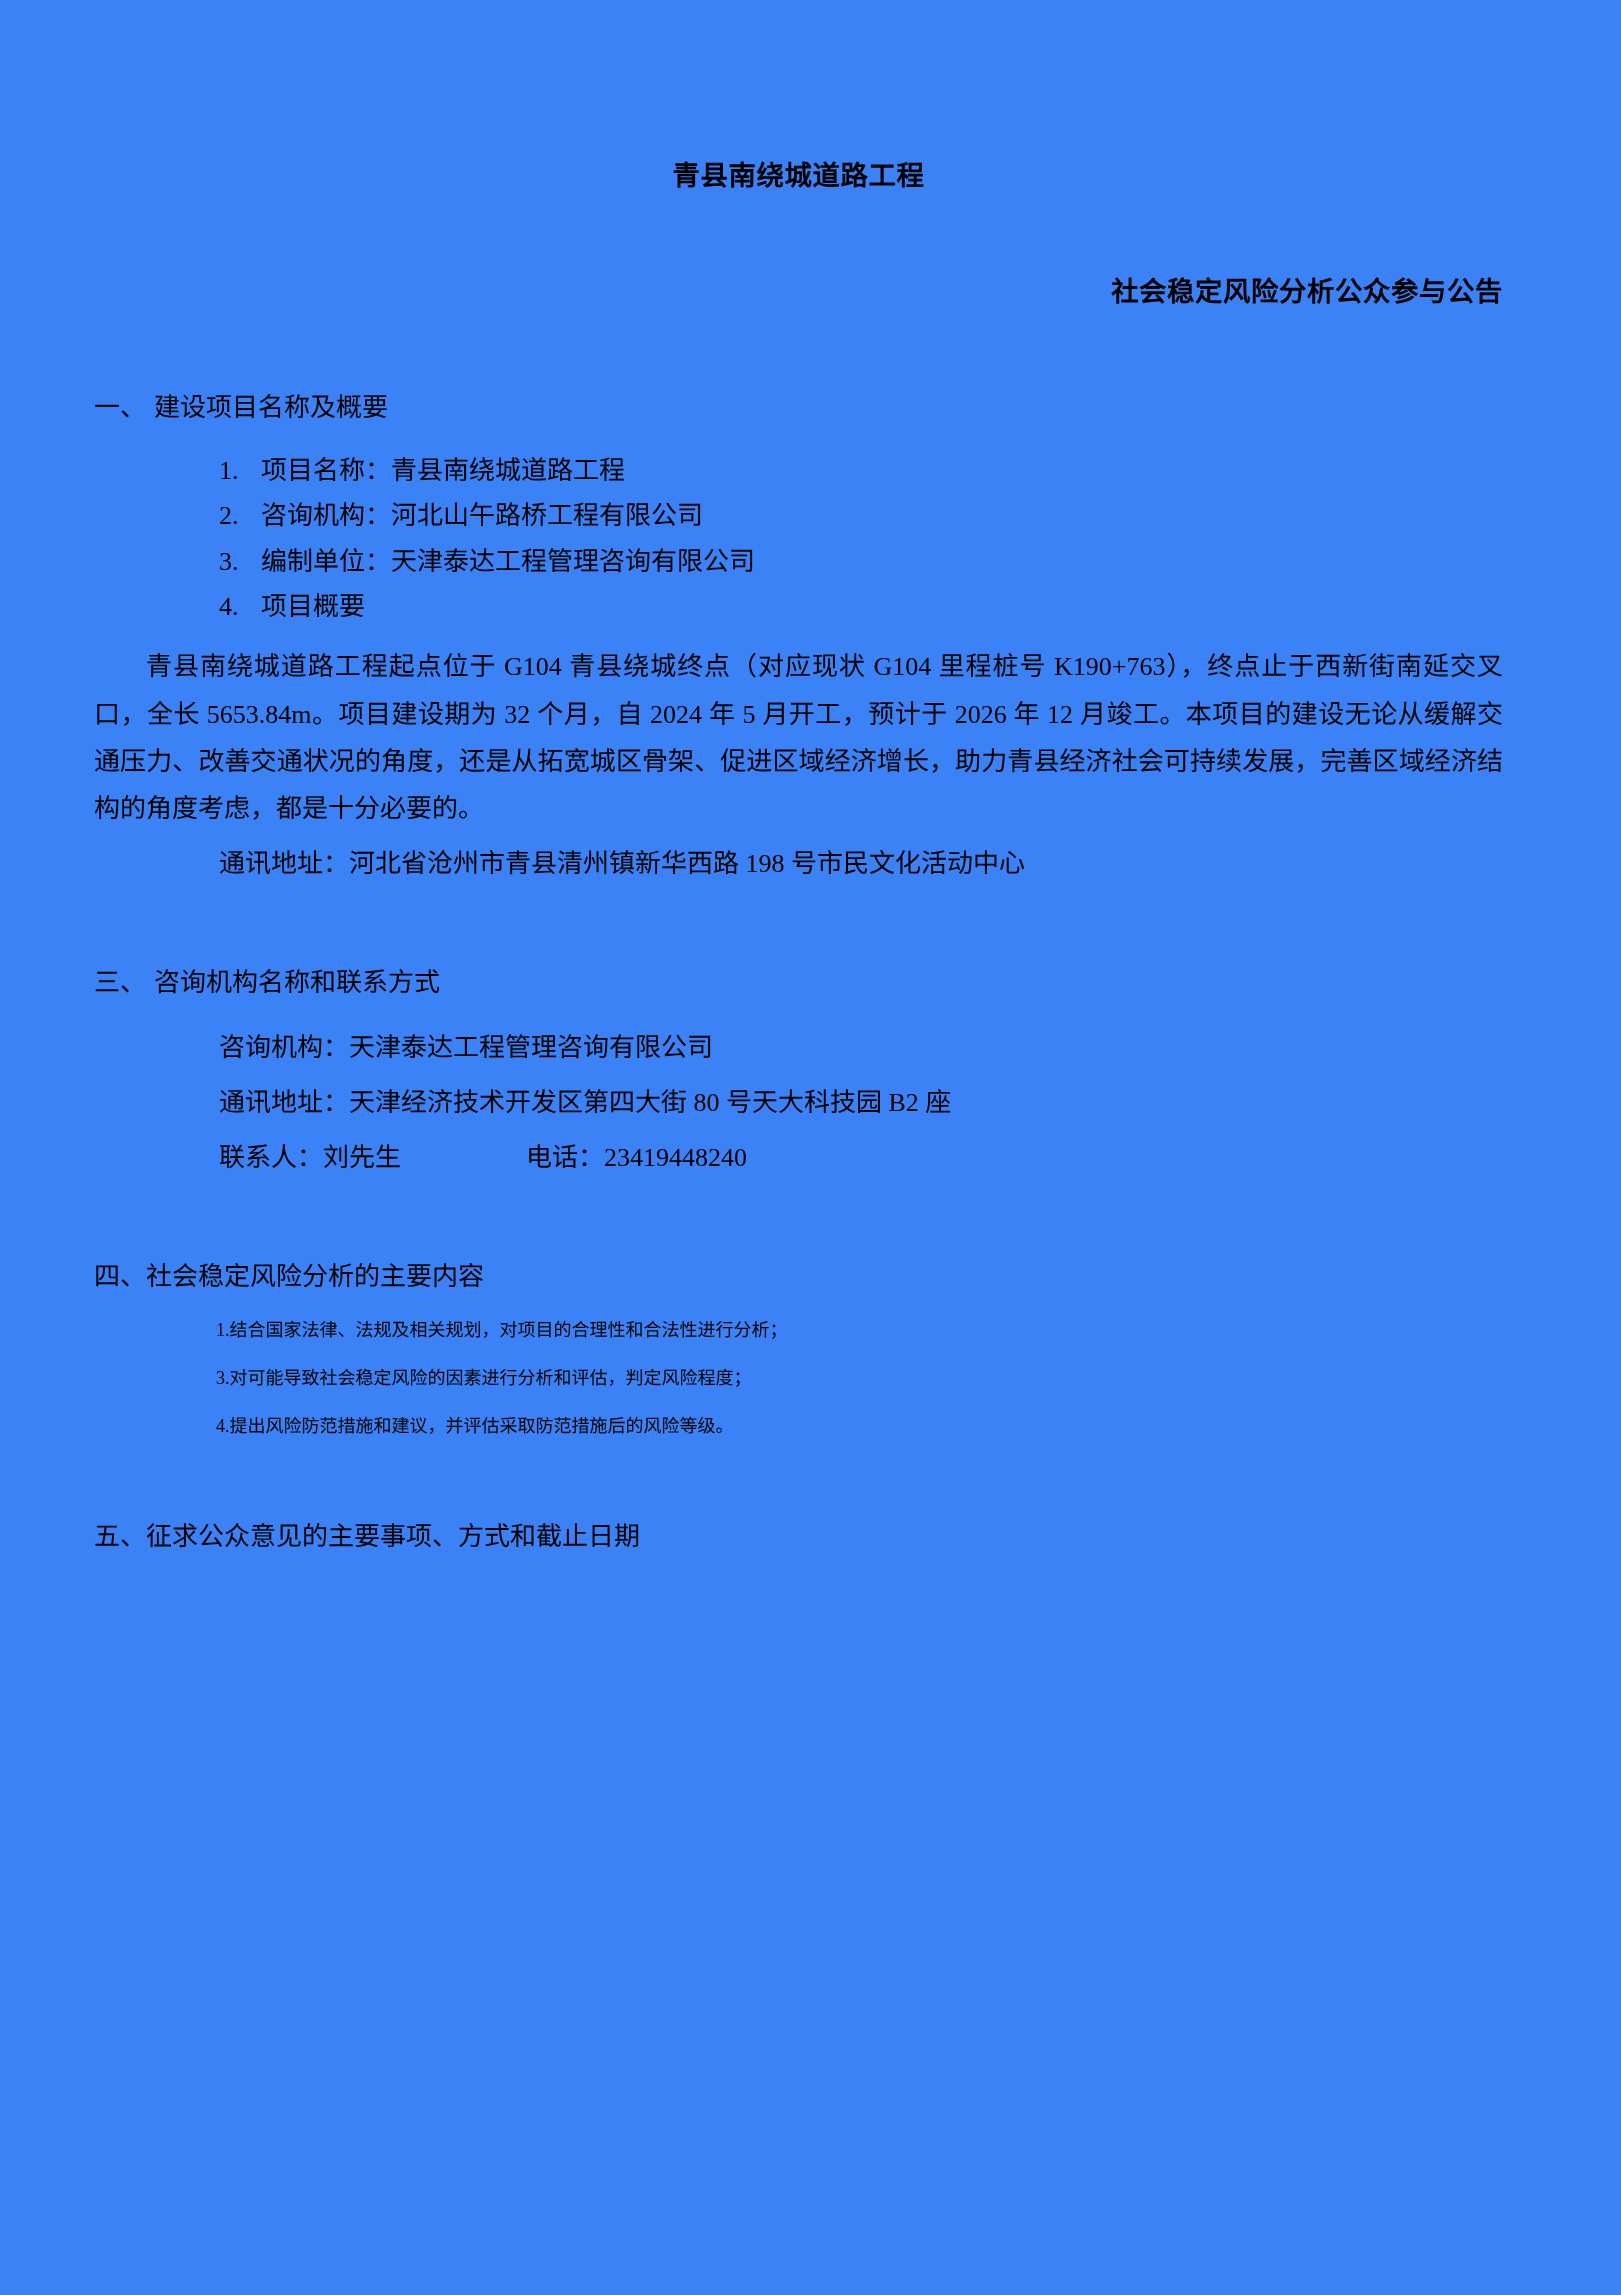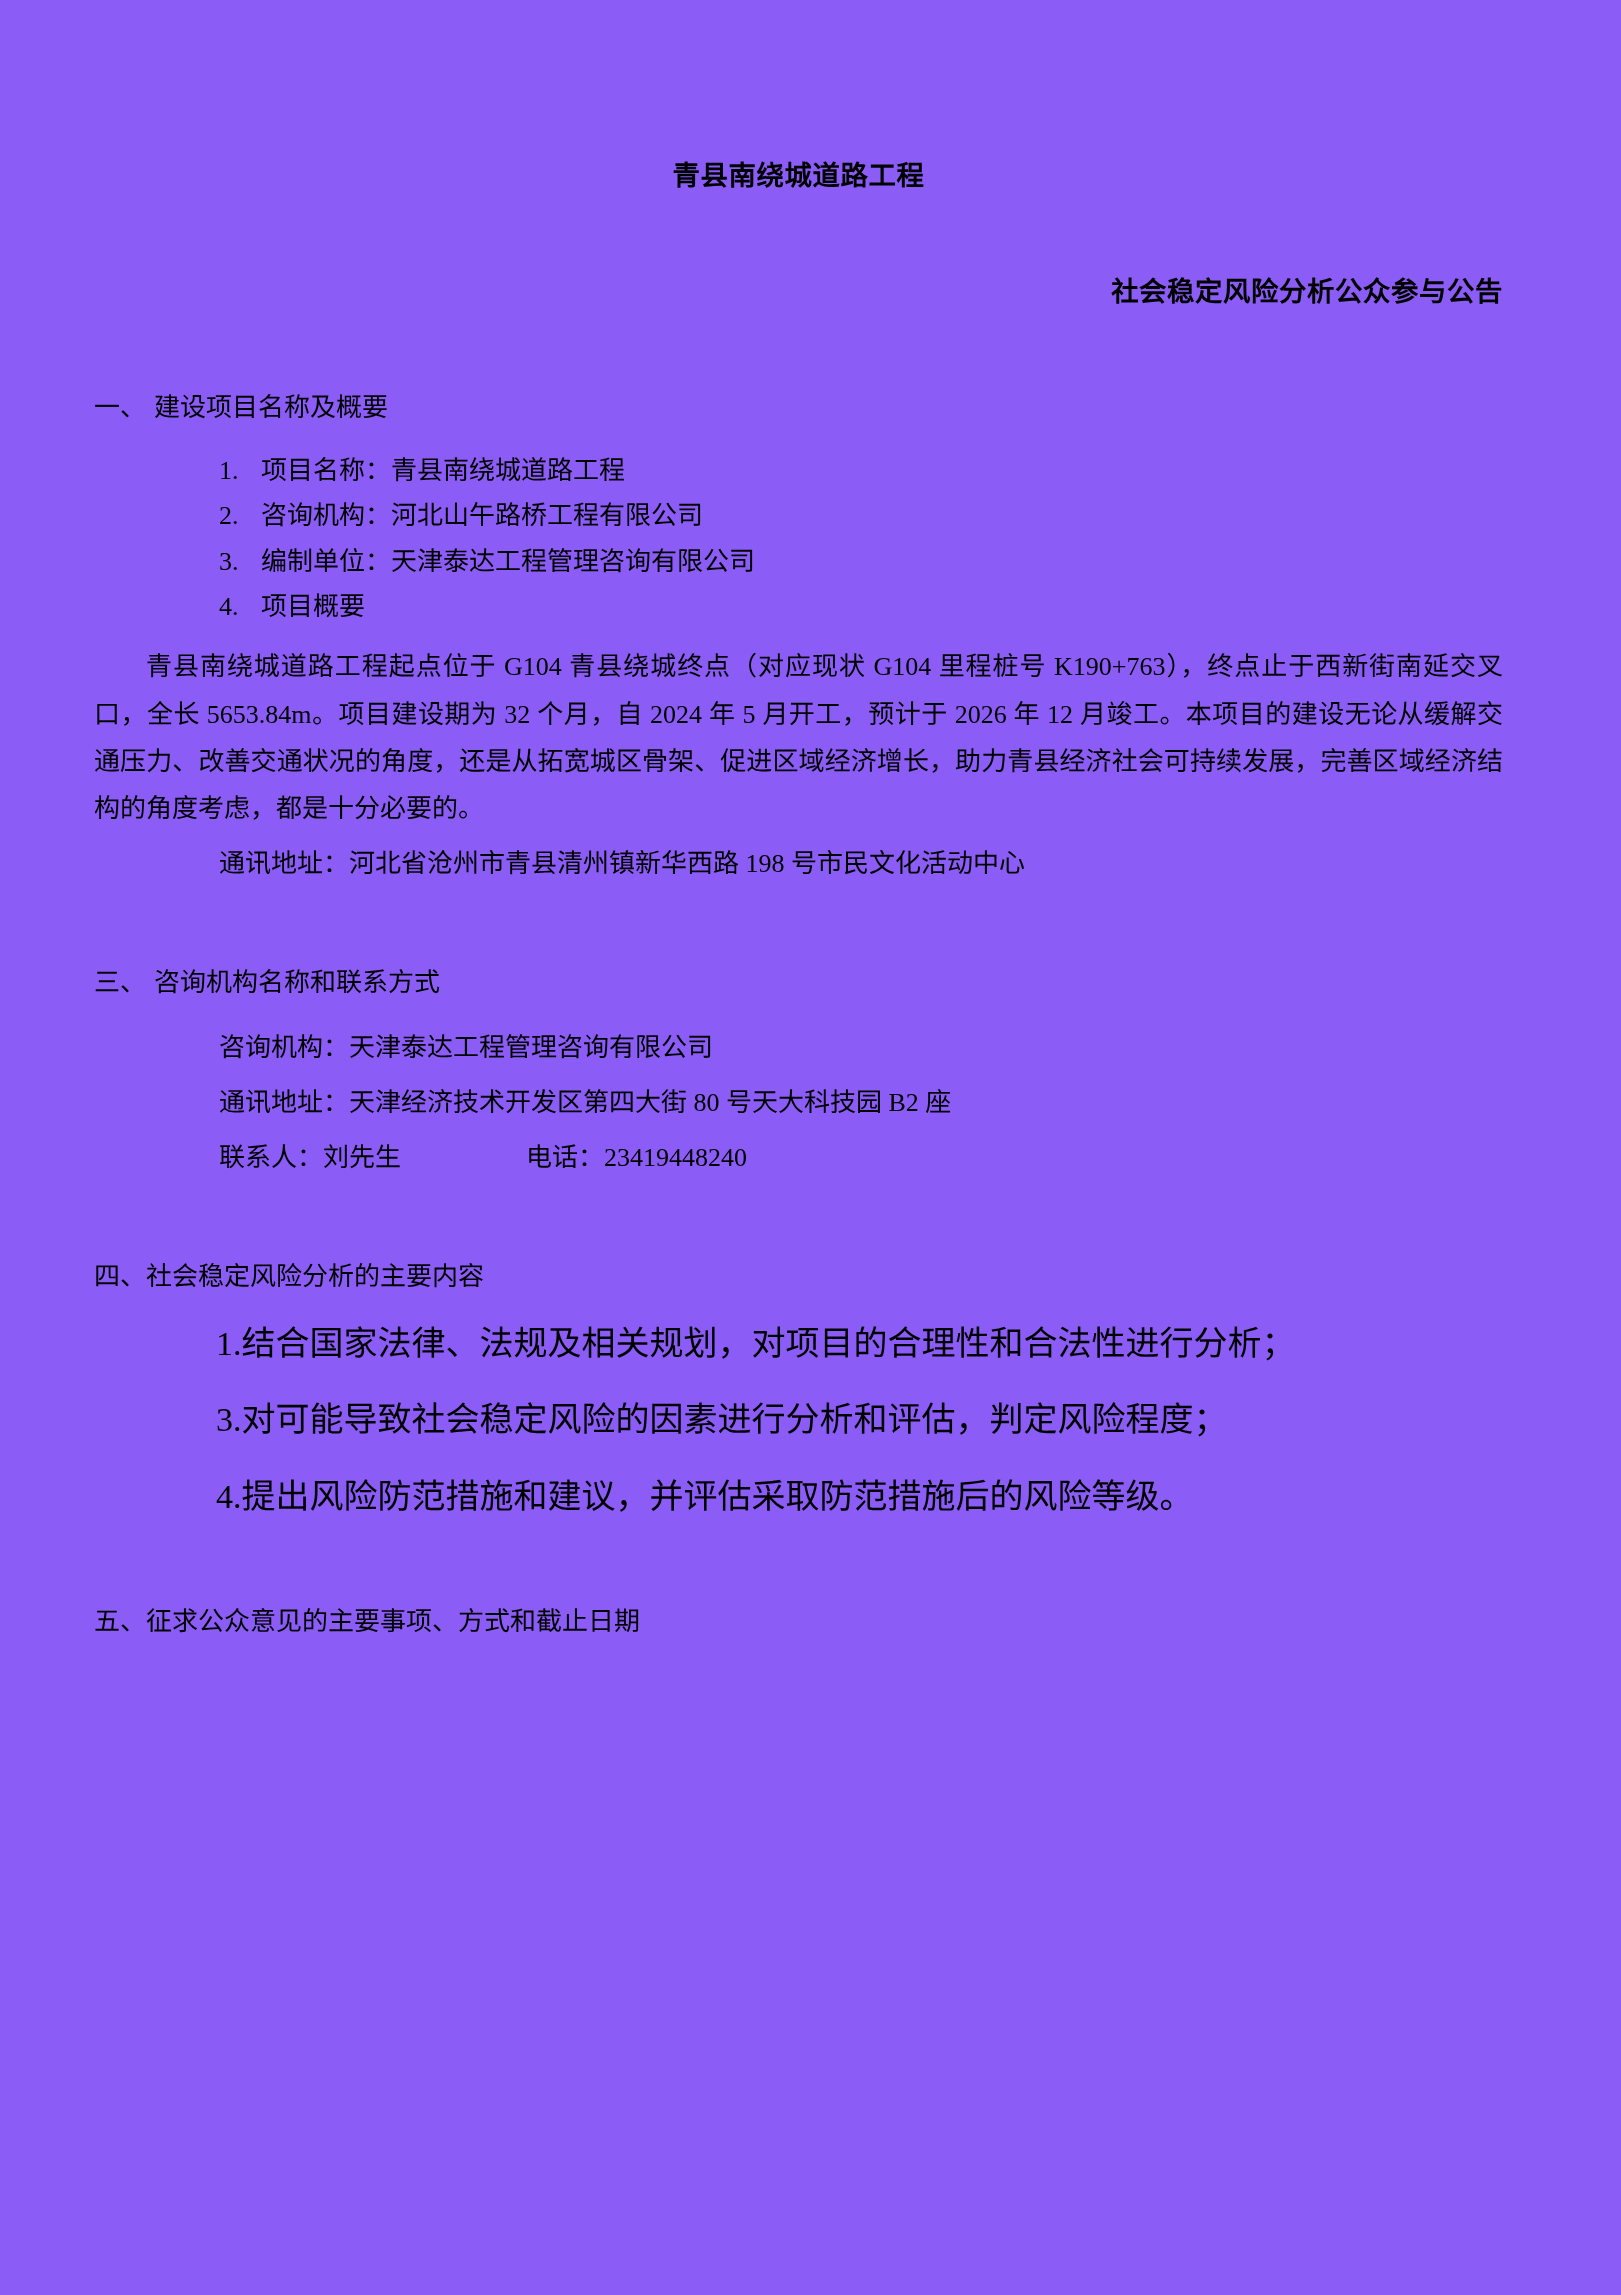--- a/index.html
+++ b/index.html
@@ -9,21 +9,21 @@
   }
   body {
     font-family: "Liberation Serif", "DejaVu Serif", serif;
     color: #000000;
   }
   .page {
     width: 1622px;
     height: 2295px;
     box-sizing: border-box;
     padding: 156px 119px 75px 94px;
-    background: #8b5cf6;
+    background: #3b82f6;
     position: relative;
   }
   .doc-title {
     text-align: center;
     font-size: 27.4px;
     font-weight: bold;
     letter-spacing: 0.6px;
     margin: 0 0 0 0;
     line-height: 1.5;
   }
@@ -79,21 +79,21 @@
   .indent-line .gap {
     display: inline-block;
     width: 125px;
   }
   .sub-list {
     margin: 16px 0 0 0;
     padding: 0;
     list-style: none;
   }
   .sub-list li {
-    font-size: 34px;
+    font-size: 18px;
     line-height: 1.78;
     padding-left: 122px;
     margin-top: 16px;
   }
   .tight-top {
     margin-top: 21px;
   }
 </style>
 </head>
 <body>

